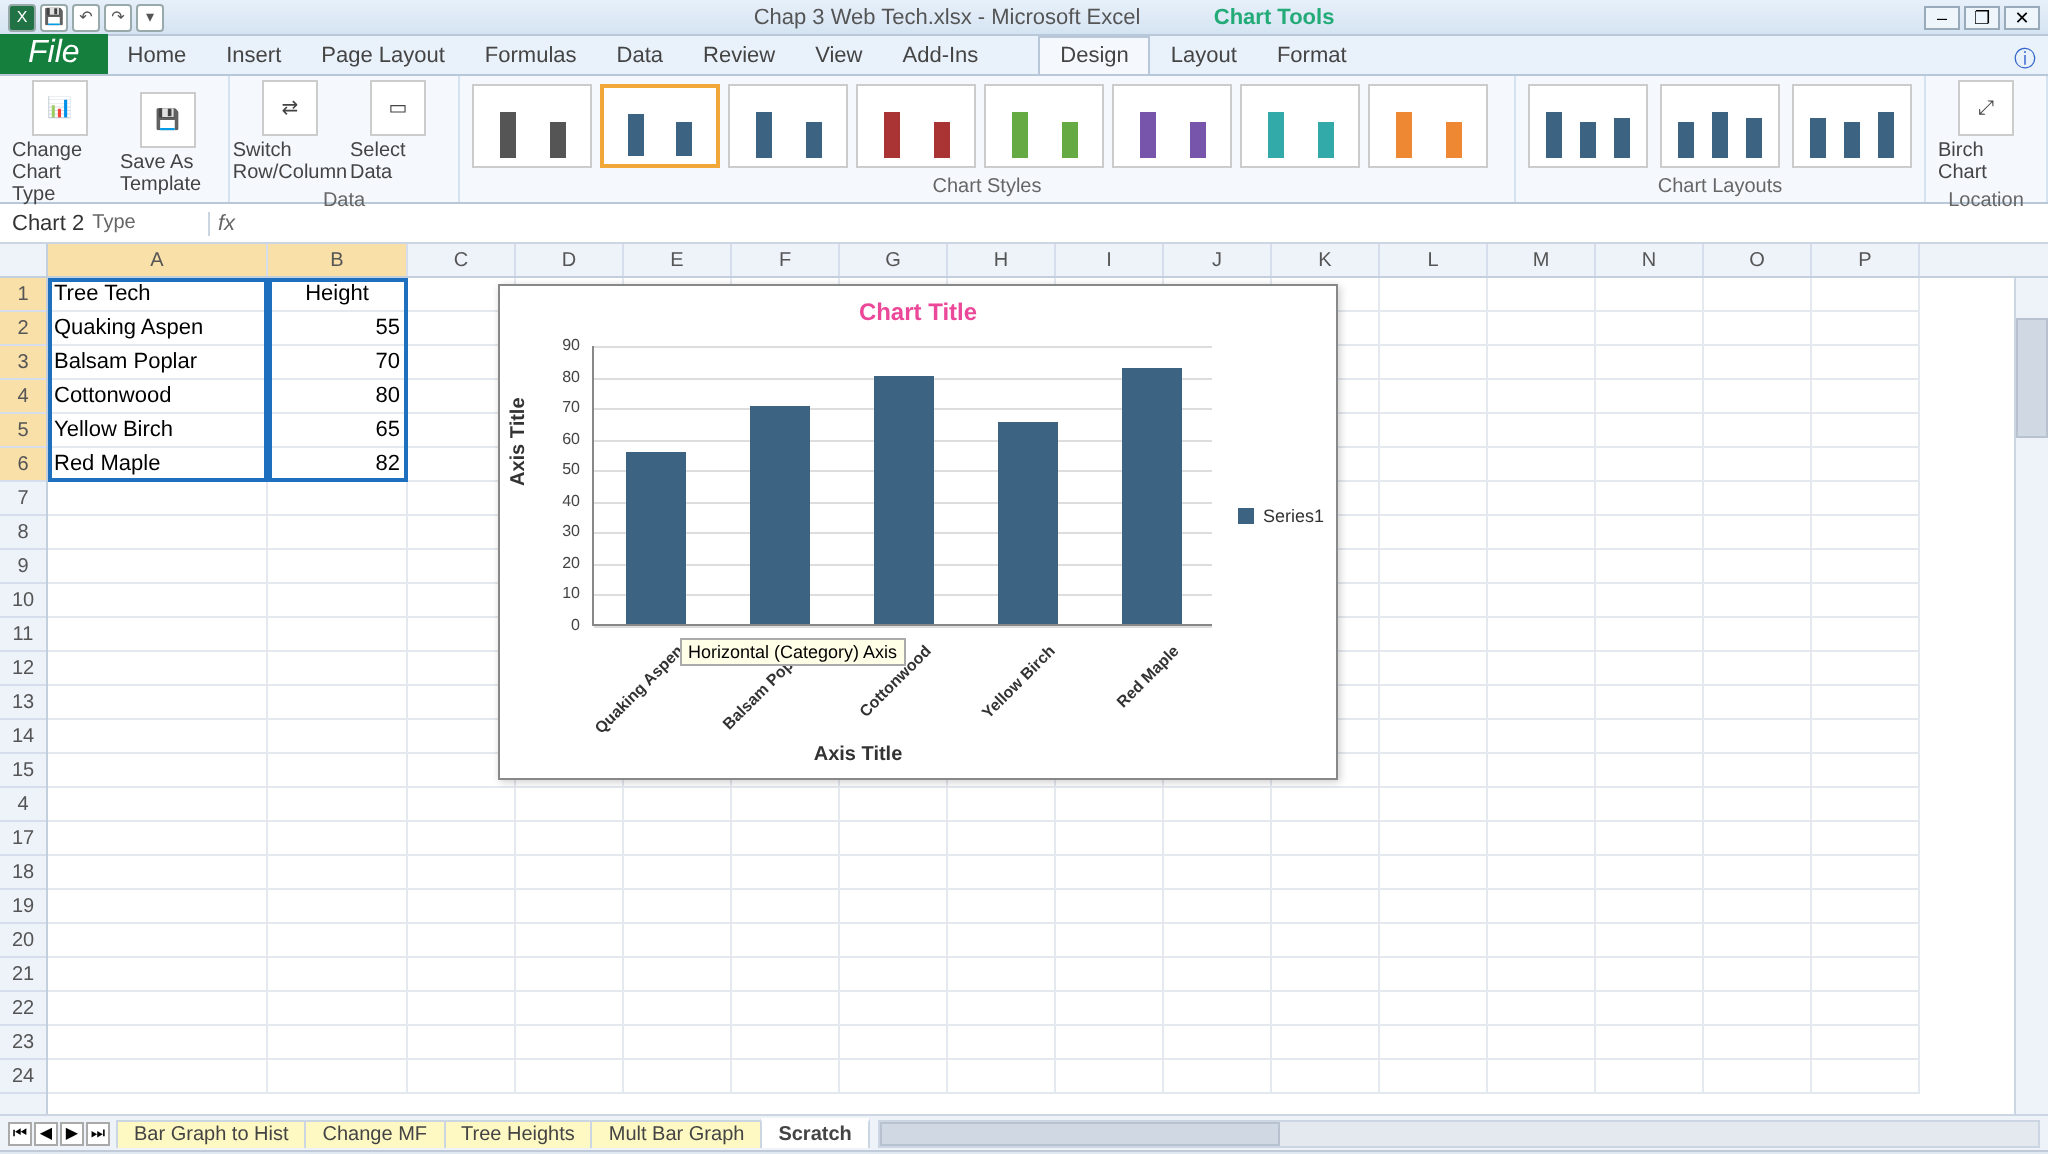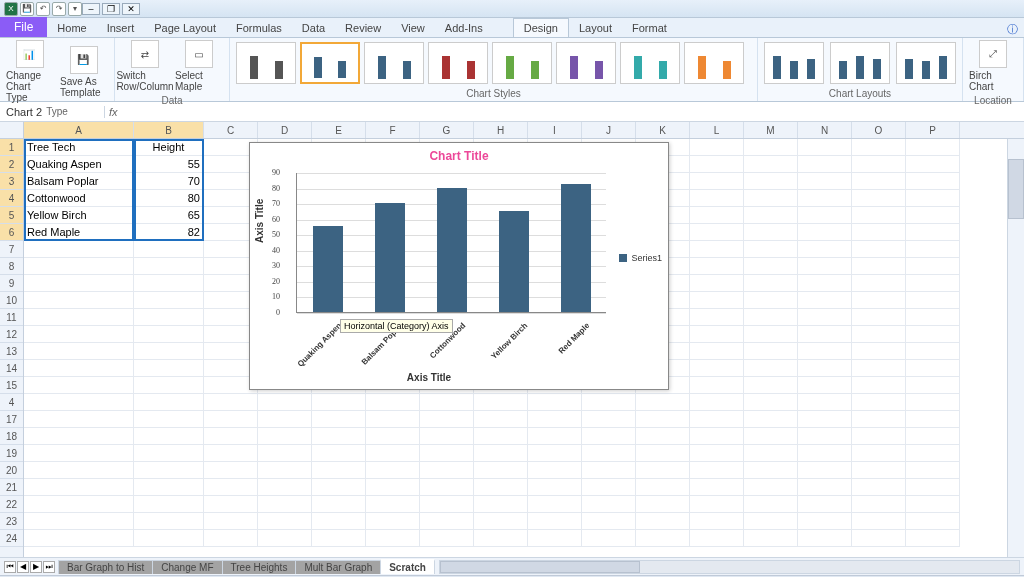--- a/index.html
+++ b/index.html
@@ -9,21 +9,21 @@
 .titlebar { height: 18px; background: linear-gradient(#e7f0fa, #d5e4f2); display: flex; align-items: center; padding: 0 4px; border-bottom: 1px solid #b8c8d8; }
 .titlebar .qat { display: flex; gap: 2px; }
 .qat-btn { width: 14px; height: 14px; background: #fff; border: 1px solid #9aa; border-radius: 2px; display: flex; align-items: center; justify-content: center; font-size: 8px; color: #555; }
 .titlebar .title { flex: 1; text-align: center; font-size: 11px; color: #555; }
 .title .highlight { color: #2a7; font-weight: bold; }
 .win-controls { display: flex; gap: 2px; }
 .win-btn { width: 18px; height: 12px; border: 1px solid #9ab; background: #eef5fb; display: flex; align-items: center; justify-content: center; font-size: 9px; }
 
 
 .tabs { height: 20px; background: #e9f1fa; display: flex; align-items: flex-end; border-bottom: 1px solid #b8c8d8; }
-.file-tab { background: #8b5cf6; color: #fff; padding: 3px 14px; font-size: 12px; height: 20px; display: flex; align-items: center; }
+.file-tab { background: #15803d; color: #fff; padding: 3px 14px; font-size: 16px; height: 20px; display: flex; align-items: center; font-style: italic; }
 .tab { padding: 3px 10px; font-size: 11px; color: #444; cursor: pointer; }
 .tab.design { background: #f5f9fe; border: 1px solid #b8c8d8; border-bottom: none; }
 .help-icon { margin-left: auto; color: #36c; padding: 0 6px; }
 
 
 .ribbon { height: 64px; background: #f5f9fe; border-bottom: 1px solid #b8c8d8; display: flex; }
 .group { border-right: 1px solid #d5e2f0; display: flex; flex-direction: column; }
 .group-body { flex: 1; display: flex; align-items: center; padding: 2px 6px; gap: 6px; }
 .group-label { text-align: center; font-size: 10px; color: #666; padding: 1px 0 2px; }
 .big-btn { display: flex; flex-direction: column; align-items: center; font-size: 10px; color: #444; width: 48px; cursor: pointer; }
@@ -62,53 +62,58 @@
 .sel-border.a { left: 0px; top: 0px; width: 110px; height: 102px; border-color: #1f6fbf; }
 .sel-border.b { left: 110px; top: 0px; width: 70px; height: 102px; border-color: #1f6fbf; }
 .vscroll { width: 17px; background: #eef3fa; border-left: 1px solid #ccd6e2; display: flex; flex-direction: column; }
 .vscroll .thumb { width: 100%; height: 60px; background: #d0d8e4; margin-top: 20px; border: 1px solid #b7c1cf; }
 
 
 .chart-box { position: absolute; left: 225px; top: 3px; width: 420px; height: 248px; background: #fff; border: 1px solid #888; box-shadow: 1px 1px 4px rgba(0,0,0,0.2); }
 .chart-title { text-align: center; font-weight: bold; font-size: 12px; padding: 6px 0 2px; color: #ec4899; }
 .plot-area { position: absolute; left: 46px; top: 30px; width: 310px; height: 140px; border-left: 1px solid #888; border-bottom: 1px solid #888; }
 .y-ticks { position: absolute; left: 22px; top: 26px; width: 22px; height: 148px; font-size: 8px; color: #444; }
-.y-ticks div { position: absolute; right: 14px; text-align: right; width: 20px; line-height: 8px; font-family: Liberation Serif, serif; }
+.y-ticks div { position: absolute; right: 4px; text-align: right; width: 20px; line-height: 8px; }
 .y-axis-title { position: absolute; left: 4px; top: 100px; transform: rotate(-90deg); transform-origin: left top; font-size: 10px; font-weight: bold; color: #333; }
 .x-axis-title { position: absolute; left: 0; right: 60px; bottom: 6px; text-align: center; font-size: 10px; font-weight: bold; color: #333; }
 .gridline { position: absolute; left: 0; right: 0; border-top: 1px solid #ddd; }
 .cbar { position: absolute; bottom: 0; width: 30px; background: #3c6382; }
 .x-labels { position: absolute; left: 46px; top: 174px; width: 310px; height: 48px; }
 .xl { position: absolute; font-size: 8px; color: #333; transform: rotate(-45deg); transform-origin: right top; text-align: right; width: 70px; font-weight: bold; }
 .legend { position: absolute; right: 6px; top: 110px; font-size: 9px; color: #333; display: flex; align-items: center; gap: 4px; }
 .legend .sw { width: 8px; height: 8px; background: #3c6382; }
 .tooltip-hint { position: absolute; left: 90px; top: 176px; background: #ffffe8; border: 1px solid #aaa; font-size: 9px; padding: 1px 3px; }
 
 
 .sheettabs { height: 18px; background: #eef3fa; border-top: 1px solid #ccd6e2; display: flex; align-items: center; }
 .st-nav { display: flex; padding: 0 4px; gap: 1px; }
 .st-nav span { width: 12px; height: 12px; border: 1px solid #aaa; background: #fff; display: flex; align-items: center; justify-content: center; font-size: 8px; }
-.sheet-tab { padding: 1px 8px; font-size: 10px; color: #444; border: 1px solid #ccd6e2; background: #a3a3a3; border-bottom: none; margin-left: -1px; cursor: pointer; }
+.sheet-tab { padding: 1px 8px; font-size: 10px; color: #444; border: 1px solid #ccd6e2; background: #fef9c3; border-bottom: none; margin-left: -1px; cursor: pointer; }
 .sheet-tab.active { background: #fff; font-weight: bold; border-top: 2px solid #fff; }
 .hscroll { flex: 1; height: 14px; margin: 0 4px; background: #e4e9f0; border: 1px solid #ccd6e2; position: relative; }
 .hscroll .hthumb { position: absolute; left: 0; width: 200px; top: 0; bottom: 0; background: #d0d8e4; border: 1px solid #b7c1cf; }
 
 
 .statusbar { height: 19px; background: #e0e8f2; border-top: 1px solid #c0cad8; display: flex; align-items: center; padding: 0 6px; font-size: 10px; color: #555; }
 </style>
 </head>
 <body>
 
 <div class="titlebar">
   <div class="qat">
     <div class="qat-btn" style="background:#217346;color:#fff">X</div>
     <div class="qat-btn">💾</div>
     <div class="qat-btn">↶</div>
     <div class="qat-btn">↷</div>
     <div class="qat-btn">▾</div>
+  </div>
+  <div class="title">
+    <span>Chap 3 Web Tech.xlsx - Microsoft Excel</span>
+    &nbsp;&nbsp;&nbsp;&nbsp;&nbsp;&nbsp;&nbsp;&nbsp;&nbsp;&nbsp;
+    <span class="highlight">Chart Tools</span>
   </div>
   <div class="win-controls">
     <div class="win-btn">‒</div>
     <div class="win-btn">❐</div>
     <div class="win-btn">✕</div>
   </div>
 </div>
 
 <div class="tabs">
   <div class="file-tab">File</div>
@@ -142,21 +147,21 @@
     <div class="group-label">Type</div>
   </div>
   <div class="group">
     <div class="group-body">
       <div class="big-btn">
         <div class="ic">⇄</div>
         <span>Switch Row/Column</span>
       </div>
       <div class="big-btn">
         <div class="ic">▭</div>
-        <span>Select Maple</span>
+        <span>Select Data</span>
       </div>
     </div>
     <div class="group-label">Data</div>
   </div>
   <div class="group styles">
     <div class="group-body">
       <div class="thumb">
           <div class="bar a1" style="background:#555"></div>
           <div class="bar a2" style="background:#555"></div>
         </div>

